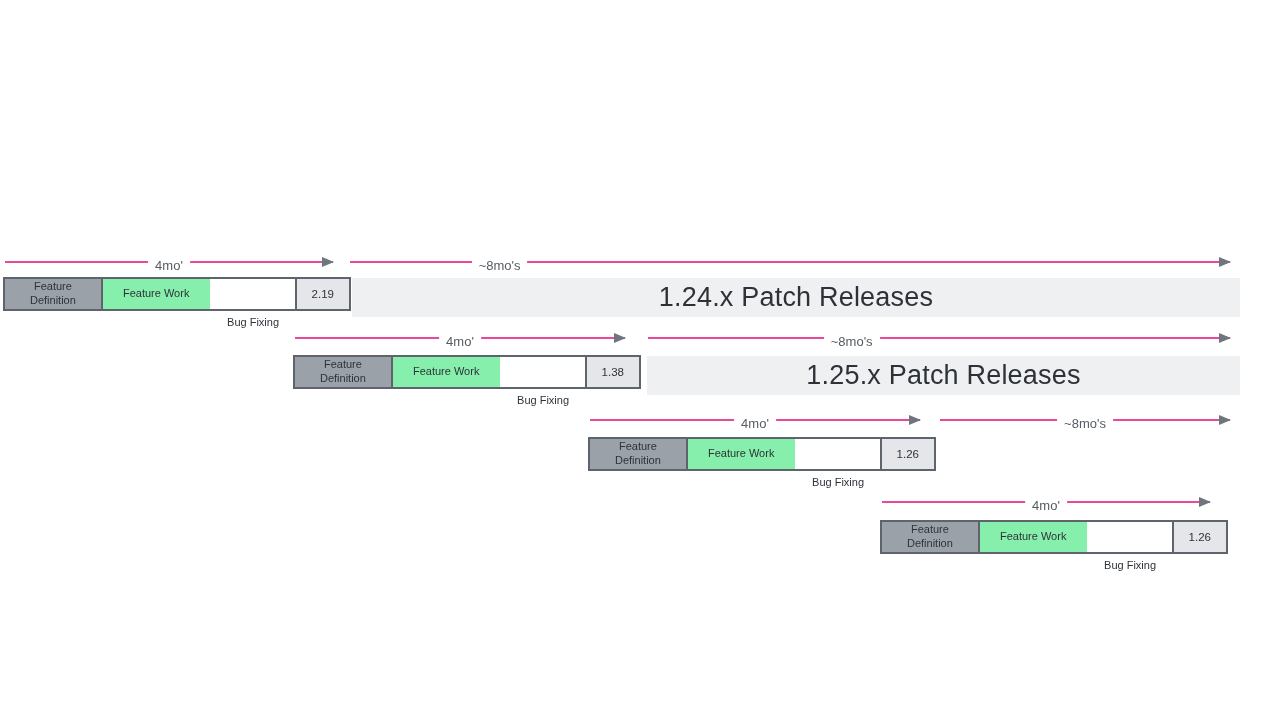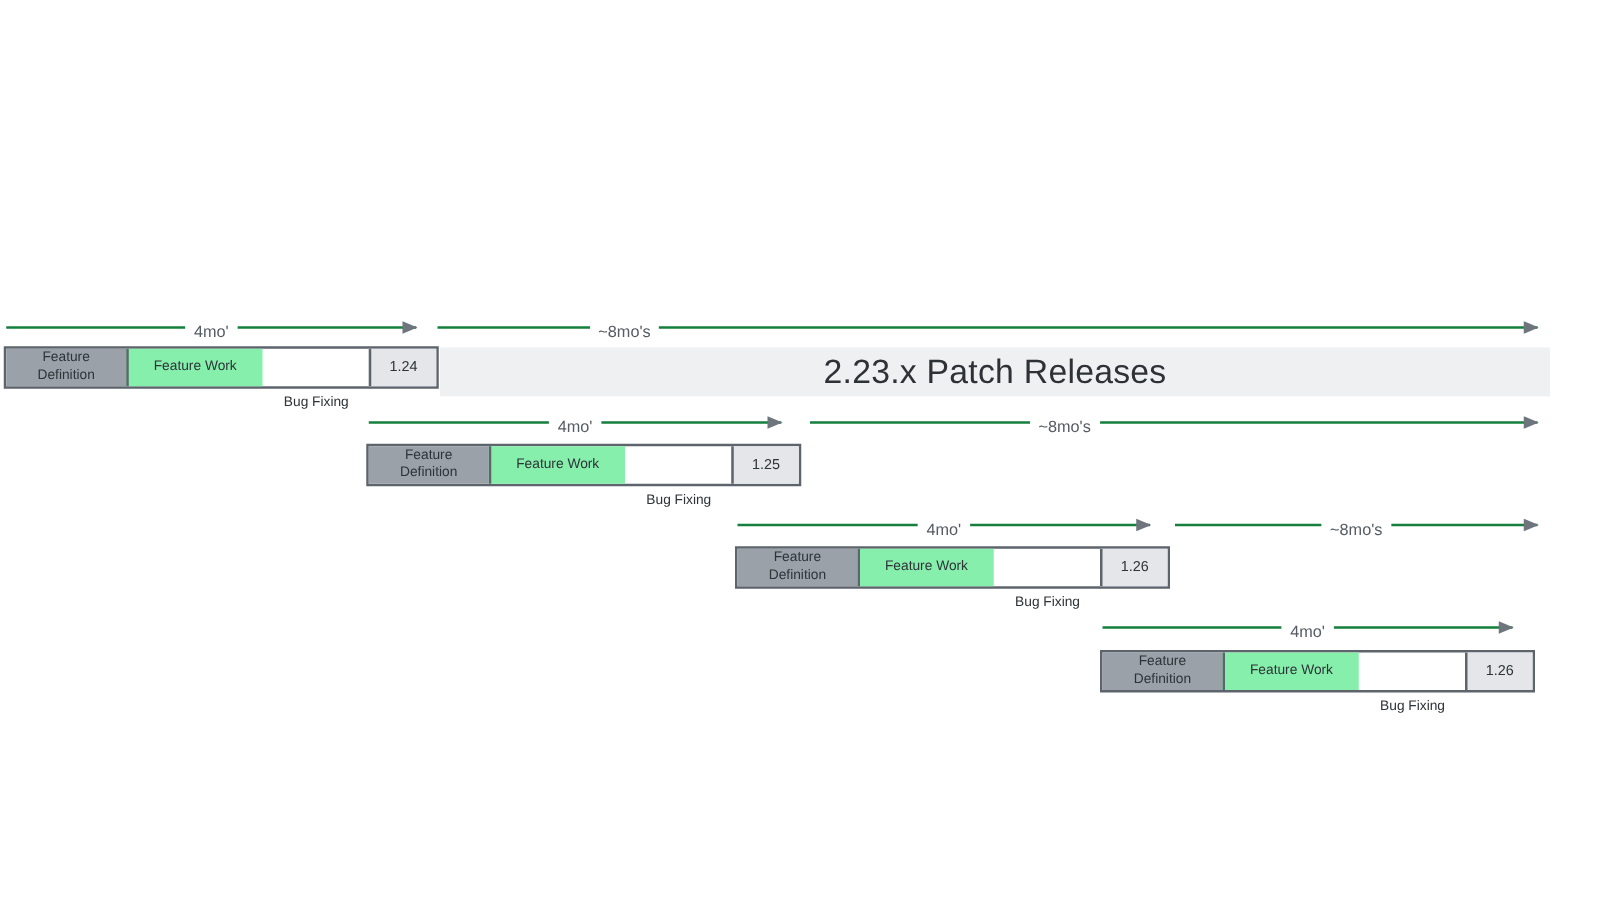--- a/index.html
+++ b/index.html
@@ -2,21 +2,21 @@
 <html><head>
 <meta charset="utf-8">
 <style>
   html,body{margin:0;padding:0;background:#ffffff;}
   .canvas{
     position:relative;width:1280px;height:719px;background:#ffffff;overflow:hidden;
     font-family:"Liberation Sans", sans-serif;
   }
   
   .arrow{
-    position:absolute;height:0;border-top:2px solid #15803d;
+    position:absolute;height:0;border-top:2px solid #ec4899;
   }
   .arrow::after{
     content:"";position:absolute;right:-1px;top:-6px;width:0;height:0;
     border-top:5px solid transparent;border-bottom:5px solid transparent;
     border-left:12px solid #6e757d;
   }
   .arrow-label{
     position:absolute;top:1px;left:50%;transform:translate(-50%,-42%);
     background:#ffffff;padding:0 7px;font-size:13px;color:#565c63;white-space:nowrap;
   }
@@ -52,37 +52,40 @@
   <div class="arrow" style="left:5px;top:261px;width:328px;">
     <span class="arrow-label">4mo'</span>
   </div>
   <div class="arrow" style="left:350px;top:261px;width:880px;">
     <span class="arrow-label" style="left:17%;">~8mo's</span>
   </div>
   <div class="group" style="left:3px;top:277px;">
     <div class="phase p-def">Feature Definition</div>
     <div class="phase p-work">Feature Work</div>
     <div class="phase p-bug">Bug Fixing</div>
-    <div class="phase p-ver">1.24</div>
+    <div class="phase p-ver">2.19</div>
   </div>
   <div class="bar" style="left:352px;top:278px;width:888px;">
-    <span>2.23.x Patch Releases</span>
+    <span>1.24.x Patch Releases</span>
   </div>
 
   <div class="arrow" style="left:295px;top:337px;width:330px;">
     <span class="arrow-label">4mo'</span>
   </div>
   <div class="arrow" style="left:648px;top:337px;width:582px;">
     <span class="arrow-label" style="left:35%;">~8mo's</span>
   </div>
   <div class="group" style="left:293px;top:355px;">
     <div class="phase p-def">Feature Definition</div>
     <div class="phase p-work">Feature Work</div>
     <div class="phase p-bug">Bug Fixing</div>
-    <div class="phase p-ver">1.25</div>
+    <div class="phase p-ver">1.38</div>
+  </div>
+  <div class="bar" style="left:647px;top:356px;width:593px;">
+    <span>1.25.x Patch Releases</span>
   </div>
 
   <div class="arrow" style="left:590px;top:419px;width:330px;">
     <span class="arrow-label">4mo'</span>
   </div>
   <div class="arrow" style="left:940px;top:419px;width:290px;">
     <span class="arrow-label">~8mo's</span>
   </div>
   <div class="group" style="left:588px;top:437px;">
     <div class="phase p-def">Feature Definition</div>

